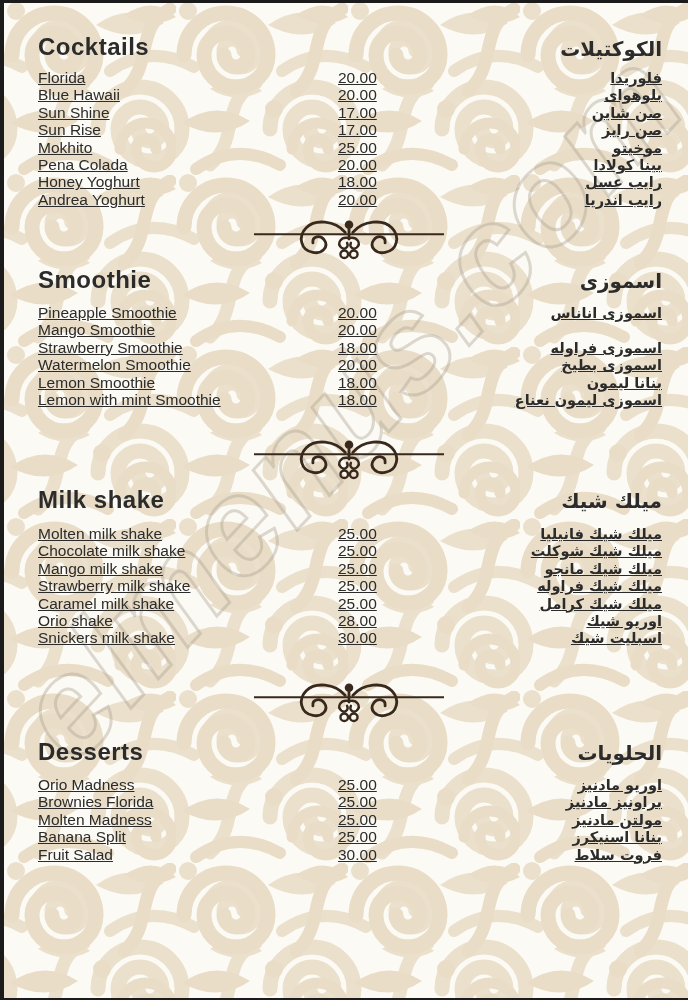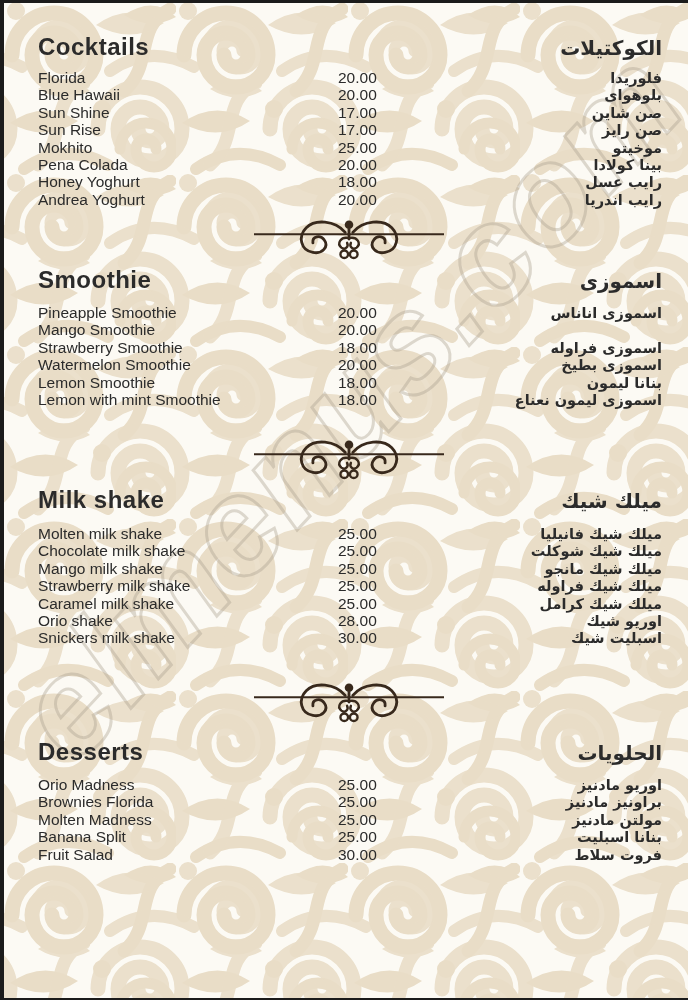--- a/index.html
+++ b/index.html
@@ -30,27 +30,27 @@
     -webkit-text-stroke:3px #aa9f8e;
     opacity:0.38;
     letter-spacing:2px;
     pointer-events:none;
     white-space:nowrap;
   }
   .section{position:absolute;left:0;width:684px;box-sizing:border-box;padding:0 26px 0 34px;}
   .sec-head{display:flex;justify-content:space-between;align-items:baseline;}
   .sec-title-en{font-size:24px;font-weight:bold;letter-spacing:0.5px;}
   .sec-title-ar{font-size:20px;font-weight:bold;direction:rtl;font-family:"DejaVu Sans",sans-serif;}
-  .items{position:absolute;left:0;width:684px;box-sizing:border-box;padding:0 26px 0 34px;}
+  .items{position:absolute;left:0;width:684px;box-sizing:border-box;padding:0 26px 0 34px;text-decoration:underline;}
   .item-row{display:flex;align-items:baseline;height:17.4px;}
   .item-name{flex:0 0 300px;font-size:15.5px;white-space:nowrap;}
   .item-price{flex:0 0 84px;font-size:15.5px;}
   .item-ar{flex:1;text-align:right;direction:rtl;font-size:14.5px;font-weight:bold;font-family:"DejaVu Sans",sans-serif;white-space:nowrap;}
   
-  .h0{top:30px;} .l0{top:66px;}
+  .h0{top:30px;align-items:flex-end;} .l0{top:66px;}
   .h1{top:263px;} .l1{top:301px;}
   .h2{top:483px;} .l2{top:522px;}
   .h3{top:735px;} .l3{top:773px;}
   .divider{position:absolute;left:250px;width:190px;height:46px;}
   .d0{top:214px;} .d1{top:434px;} .d2{top:677px;}
 </style>
 </head>
 <body>
 
 <div class="page">
@@ -219,21 +219,21 @@
           <div class="item-ar">براونيز مادنيز</div>
         </div>
         <div class="item-row">
           <div class="item-name">Molten Madness</div>
           <div class="item-price">25.00</div>
           <div class="item-ar">مولتن مادنيز</div>
         </div>
         <div class="item-row">
           <div class="item-name">Banana Split</div>
           <div class="item-price">25.00</div>
-          <div class="item-ar">بنانا اسبليت</div>
+          <div class="item-ar">بنانا اسنيكرز</div>
         </div>
         <div class="item-row">
           <div class="item-name">Fruit Salad</div>
           <div class="item-price">30.00</div>
           <div class="item-ar">فروت سلاط</div>
         </div>
       </div>
     </div>
 
   <div class="divider d0">

